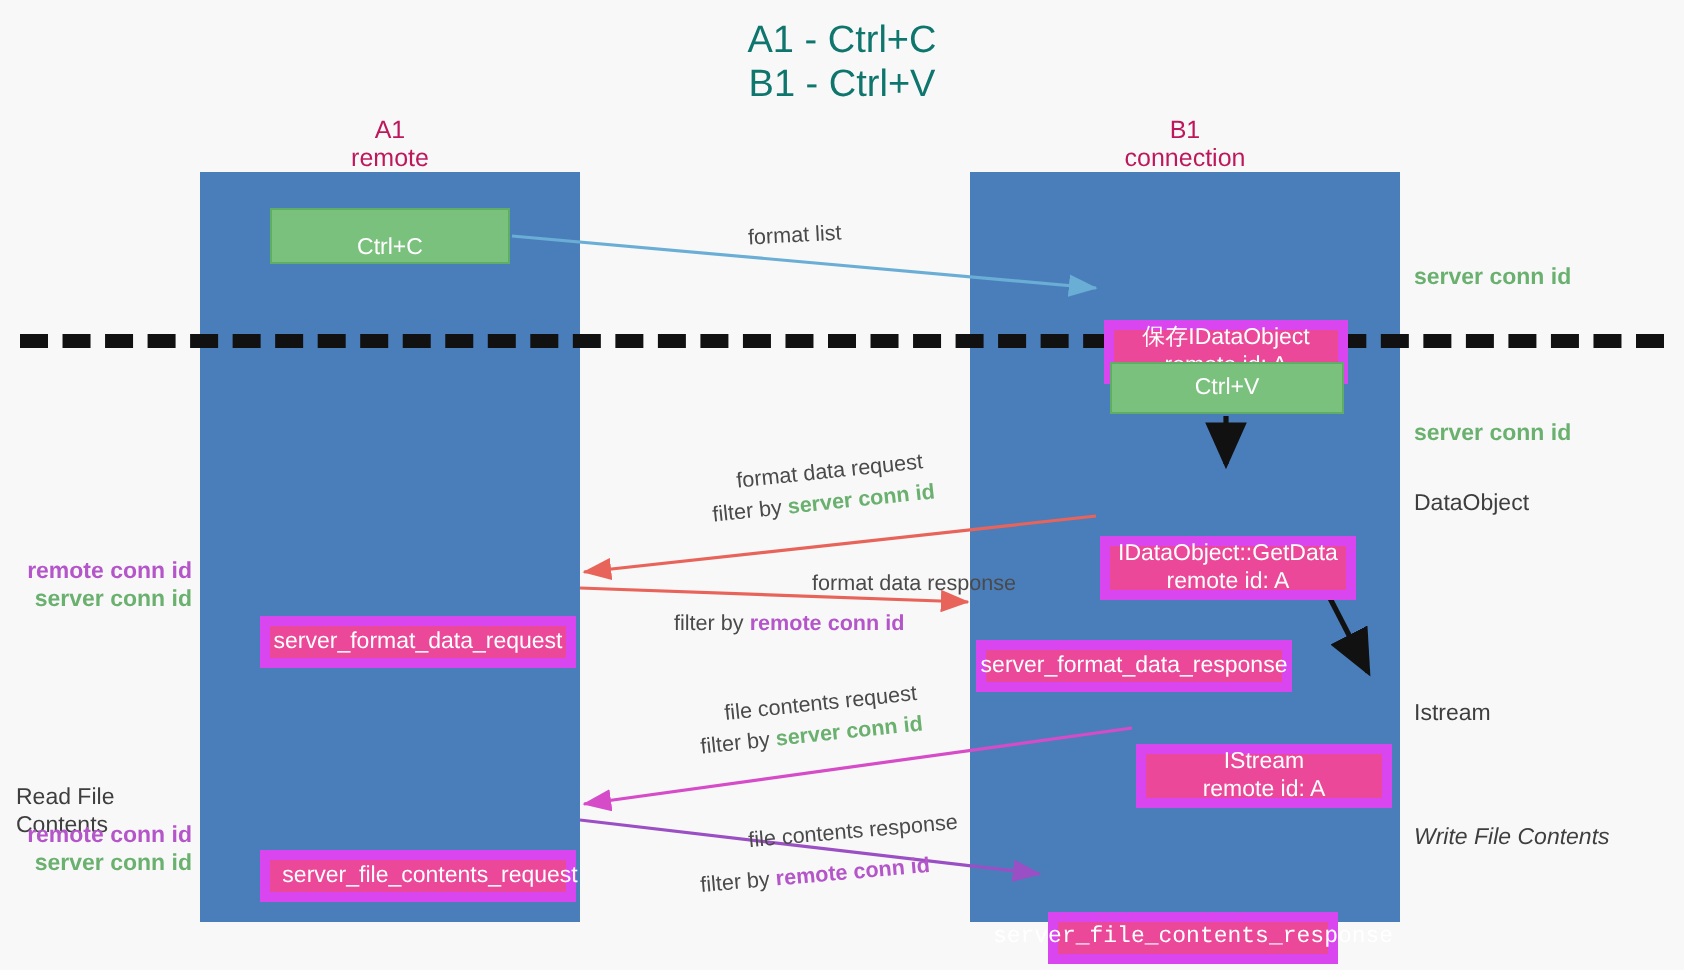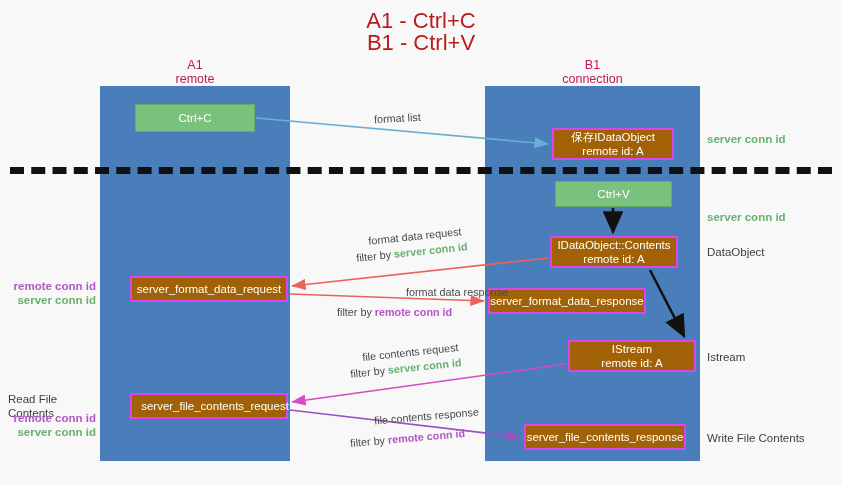--- a/index.html
+++ b/index.html
@@ -9,21 +9,21 @@
     font-family:"Liberation Sans", sans-serif;
     position:relative;overflow:hidden;
     color:#4a4a4a;
   }
   .stage{position:absolute;left:0;top:0;width:842px;height:485px;}
   .abs{position:absolute;}
 
   
   #title{
     left:0;top:10px;width:842px;text-align:center;
-    font-size:22px;line-height:22px;color:#b91c1c;
+    font-size:19px;line-height:22px;color:#0f766e;
   }
 
   
   .lane-head{
     text-align:center;font-size:12.5px;line-height:14px;color:#be185d;
   }
   #head-a1{left:100px;top:58px;width:190px;}
   #head-b1{left:485px;top:58px;width:215px;}
 
   
@@ -37,43 +37,43 @@
     border-top:7px dashed #111;
   }
 
   
   .box{
     box-sizing:border-box;
     display:flex;align-items:center;justify-content:center;
     text-align:center;color:#ffffff;font-size:11.5px;line-height:14px;
   }
   .box.green{background:#7bc17e;border:1px solid #5fae65;}
-  .box.orange{background:#a16207;border:2px solid #d946ef;}
-
-  #box-ctrlc{left:135px;top:104px;width:120px;height:28px;}
+  .box.orange{background:#ec4899;border:5px solid #d946ef;margin-top:32px;}
+
+  #box-ctrlc{left:135px;top:104px;width:120px;height:28px;align-items:flex-end;}
   #box-idataobject{left:552px;top:128px;width:122px;height:32px;}
   #box-ctrlv{left:555px;top:181px;width:117px;height:26px;text-align:right;}
   #box-getdata{left:550px;top:236px;width:128px;height:32px;}
   #box-sfdreq{left:130px;top:276px;width:158px;height:26px;}
   #box-sfdresp{left:488px;top:288px;width:158px;height:26px;}
   #box-istream{left:568px;top:340px;width:128px;height:32px;}
   #box-sfcreq{left:130px;top:393px;width:158px;height:26px;padding-left:12px;}
-  #box-sfcresp{left:524px;top:424px;width:162px;height:26px;}
+  #box-sfcresp{left:524px;top:424px;width:145px;height:26px;font-family:Liberation Mono, monospace;}
 
   
   .side{font-size:11.5px;line-height:14px;}
   .green-t{color:#6ab06f;font-weight:bold;}
   .purple-t{color:#b455c9;font-weight:bold;}
   .dark-t{color:#3e3e3e;text-align:right;}
 
   #lbl-serverconn-1{left:707px;top:132px;}
   #lbl-serverconn-2{left:707px;top:210px;}
   #lbl-dataobject{left:707px;top:245px;}
   #lbl-istream{left:707px;top:350px;}
-  #lbl-writefile{left:707px;top:431px;}
+  #lbl-writefile{left:707px;top:412px;font-style:italic;}
 
   #lbl-left-1{left:8px;top:279px;width:88px;text-align:right;}
   #lbl-readfile{left:8px;top:392px;width:88px;text-align:left;}
   #lbl-left-2{left:8px;top:411px;width:88px;text-align:right;}
 
   
   .cap{font-size:10.8px;line-height:14px;color:#4a4a4a;white-space:nowrap;}
   .cap b{font-weight:bold;}
 
   #cap-formatlist{left:374px;top:111px;transform:rotate(-3deg);}
@@ -160,21 +160,21 @@
       <span>remote id: A</span>
     </span>
   </div>
 
   <div class="abs box green" id="box-ctrlv">
     <span>Ctrl+V</span>
   </div>
 
   <div class="abs box orange" id="box-getdata">
     <span>
-      <span>IDataObject::Contents</span><br>
+      <span>IDataObject::GetData</span><br>
       <span>remote id: A</span>
     </span>
   </div>
 
   <div class="abs box orange" id="box-sfdreq">
     <span>server_format_data_request</span>
   </div>
 
   <div class="abs box orange" id="box-sfdresp">
     <span>server_format_data_response</span>

